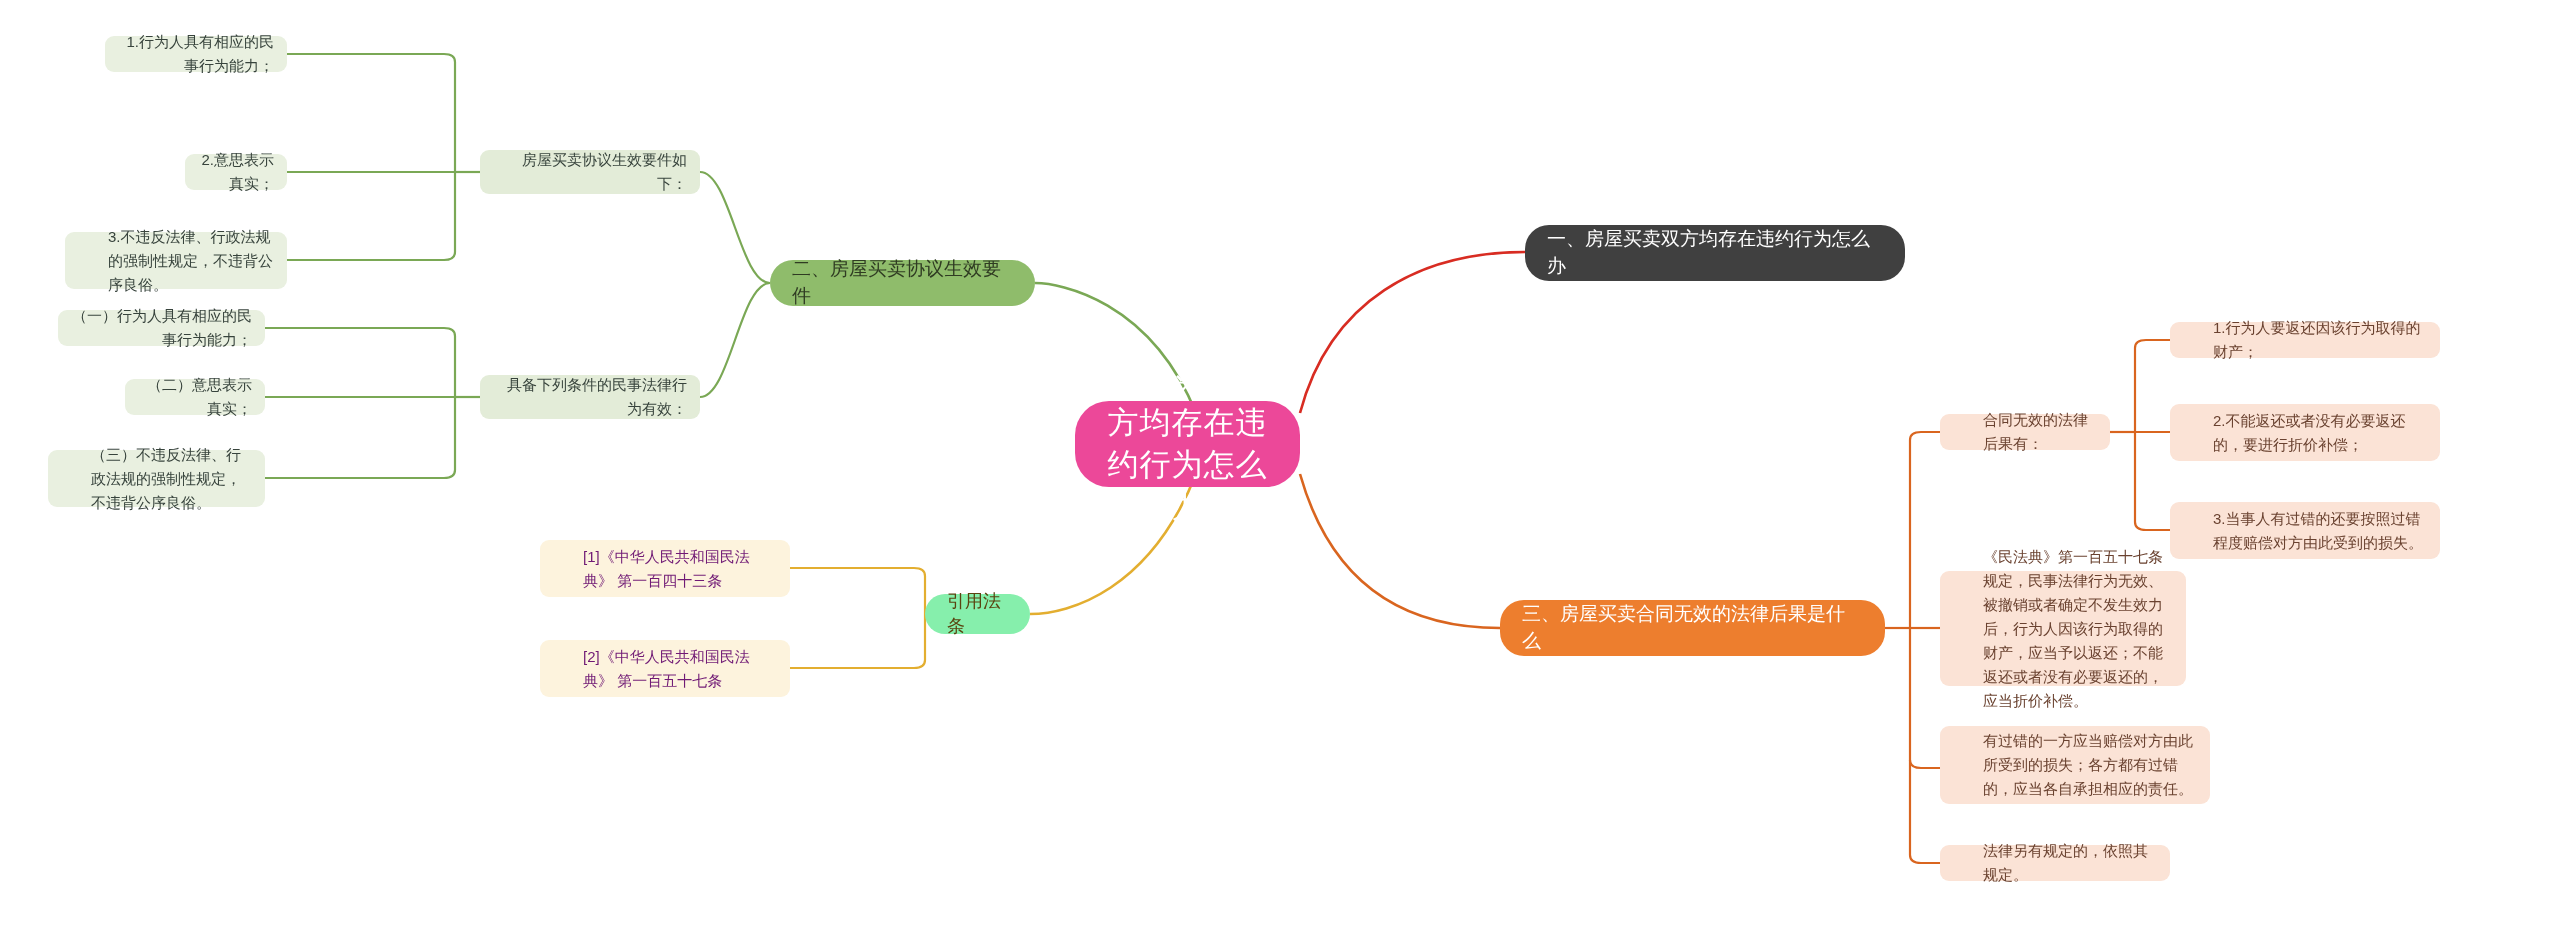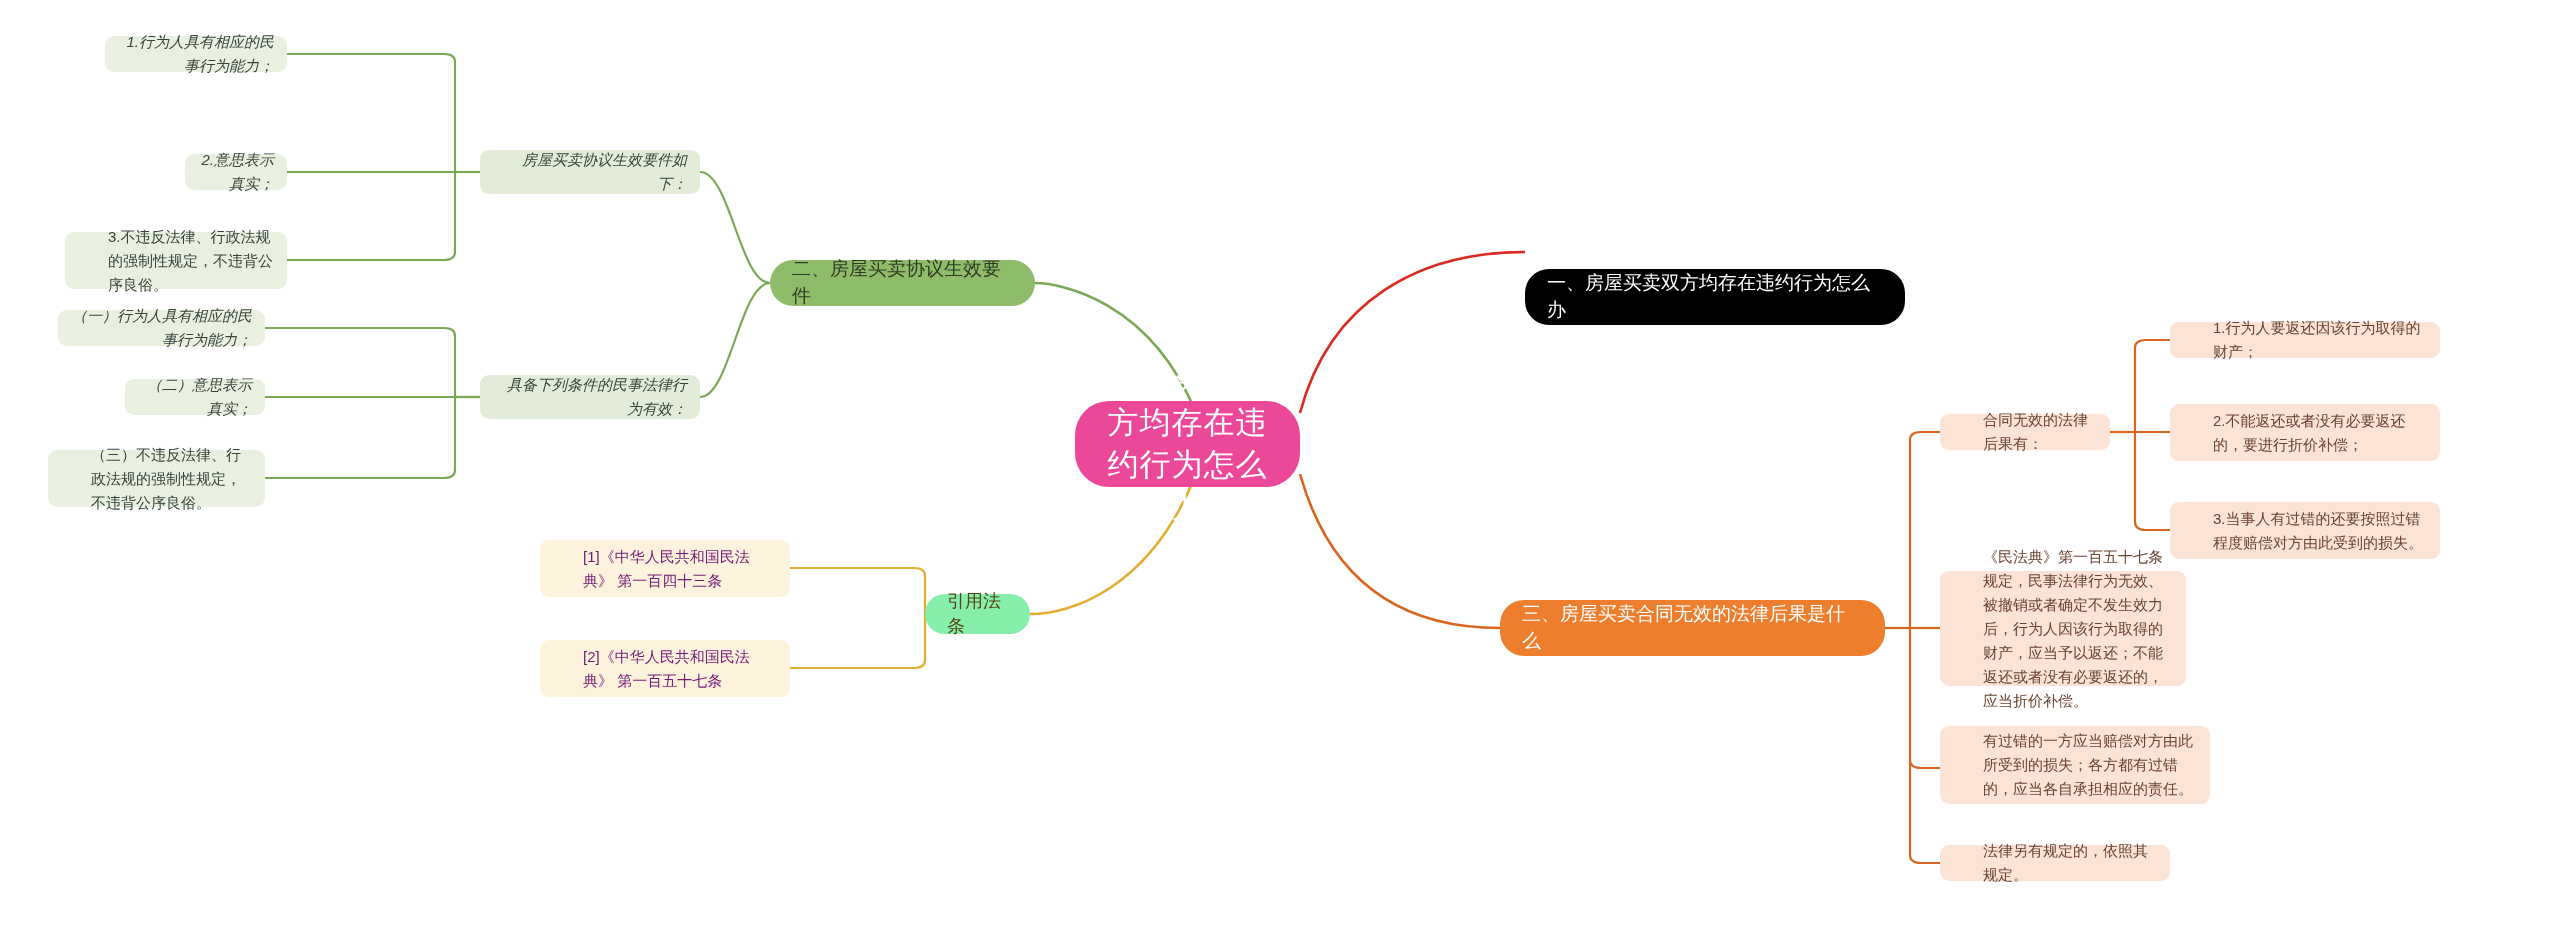--- a/index.html
+++ b/index.html
@@ -50,21 +50,21 @@
   }
 
   
   .pill {
     border-radius: 24px;
     color: #ffffff;
     font-size: 19px;
     padding: 12px 22px;
     line-height: 1.4;
   }
-  .pill-red    { background: #000000; margin-top: 44px; }
+  .pill-red    { background: #404040; }
   .pill-orange { background: #ed7e2e; }
   .pill-green  { background: #8fbc6b; color: #2f3b22; }
   .pill-yellow { background: #86efac; color: #5a4410; justify-content: center; }
 
   
   .leaf {
     border-radius: 9px;
     font-size: 15px;
     padding: 9px 13px;
     line-height: 1.6;
@@ -78,21 +78,21 @@
     color: #37433c;
   }
   .leaf-yellow {
     background: #fdf3dd;
     color: #701a75;
   }
   .leaf-salmon {
     background: #fbe3d6;
     color: #6a4230;
   }
-  .right-align { justify-content: flex-start; text-align: right; font-style: italic; }
+  .right-align { justify-content: flex-start; text-align: right; }
   .left-align  { justify-content: flex-start; text-align: left; padding-left: 43px; }
 </style>
 </head>
 <body>
 
 <div id="canvas">
 
   <svg id="wires" viewBox="0 0 2560 927" xmlns="http://www.w3.org/2000/svg">
 
     <path d="M1300,413 C1330,300 1420,252 1525,252" stroke="#d82c22" stroke-width="2.6" fill="none"></path>

